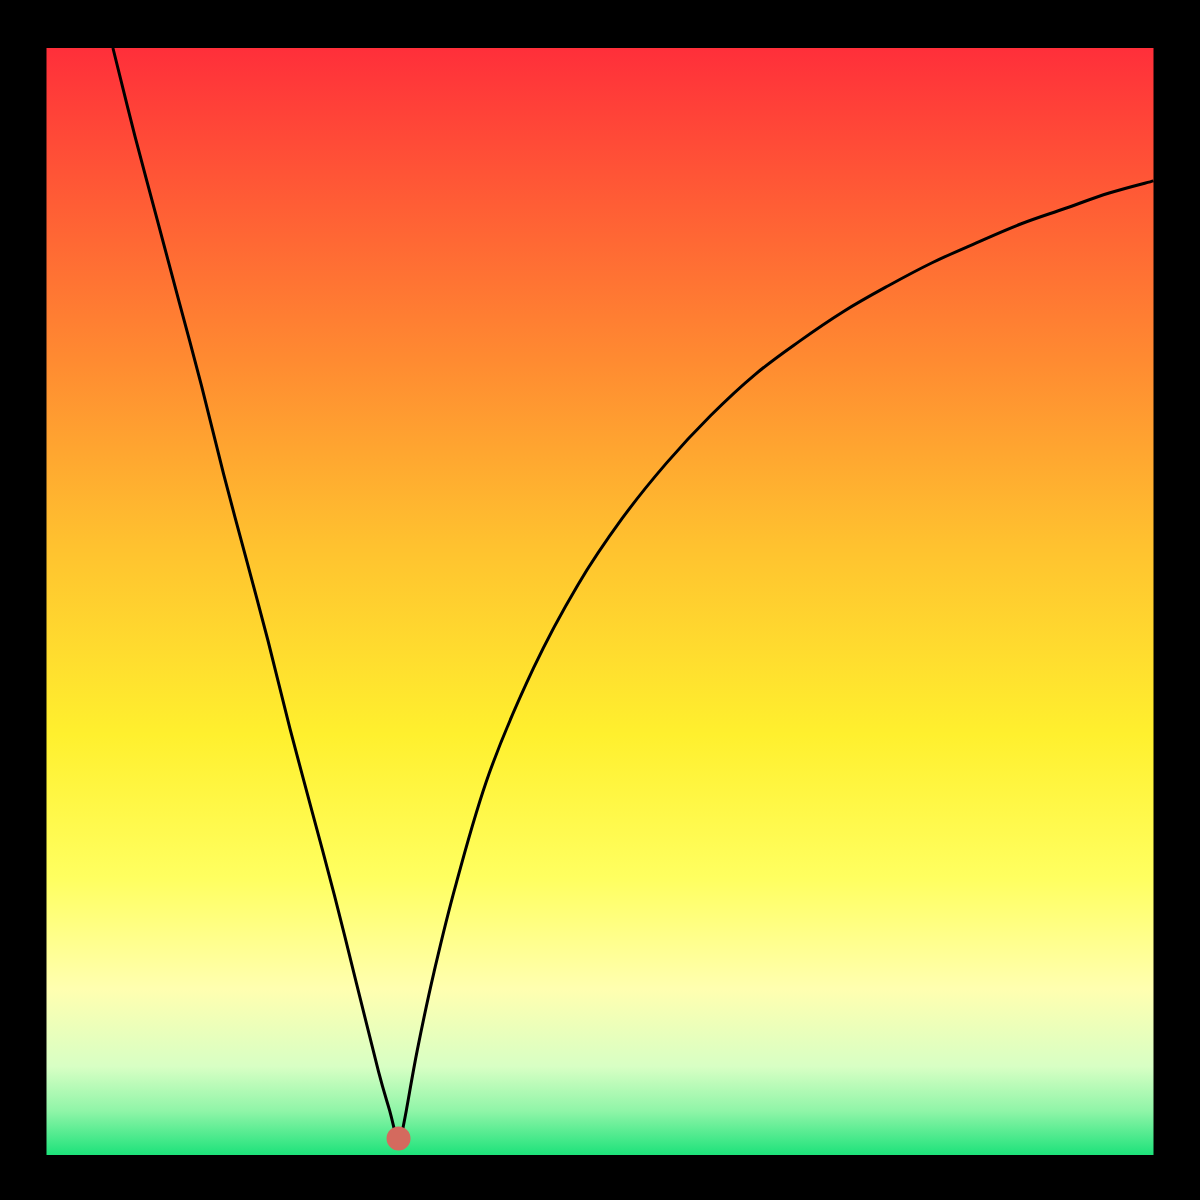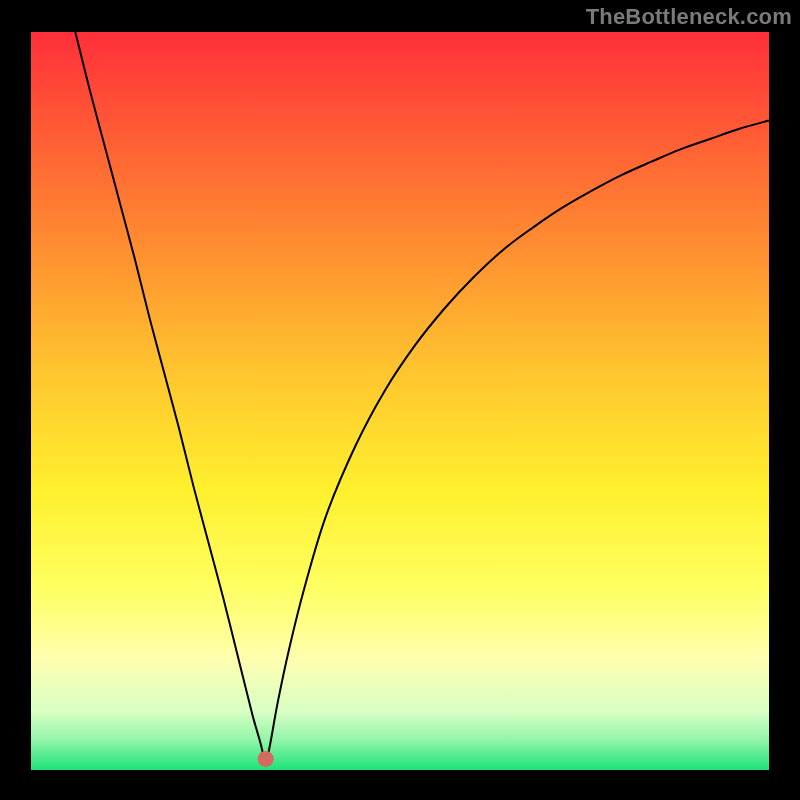--- a/index.html
+++ b/index.html
@@ -18,21 +18,20 @@
     font-size: 22px;
     font-weight: bold;
     letter-spacing: 0.2px;
   }
   svg { display: block; }
 </style>
 </head>
 <body>
 
 <div class="container">
-  <div class="watermark">TheBottleneck.com</div>
 
   <svg id="chart-svg" width="800" height="800">
     <defs>
       <linearGradient id="bg-grad" x1="0" y1="0" x2="0" y2="1">
           <stop offset="0%" stop-color="#ff2f3a"></stop>
           <stop offset="14.000000000000002%" stop-color="#ff5d35"></stop>
           <stop offset="28.000000000000004%" stop-color="#ff8a31"></stop>
           <stop offset="45%" stop-color="#ffc22f"></stop>
           <stop offset="62%" stop-color="#fff02e"></stop>
           <stop offset="75%" stop-color="#ffff60"></stop>

